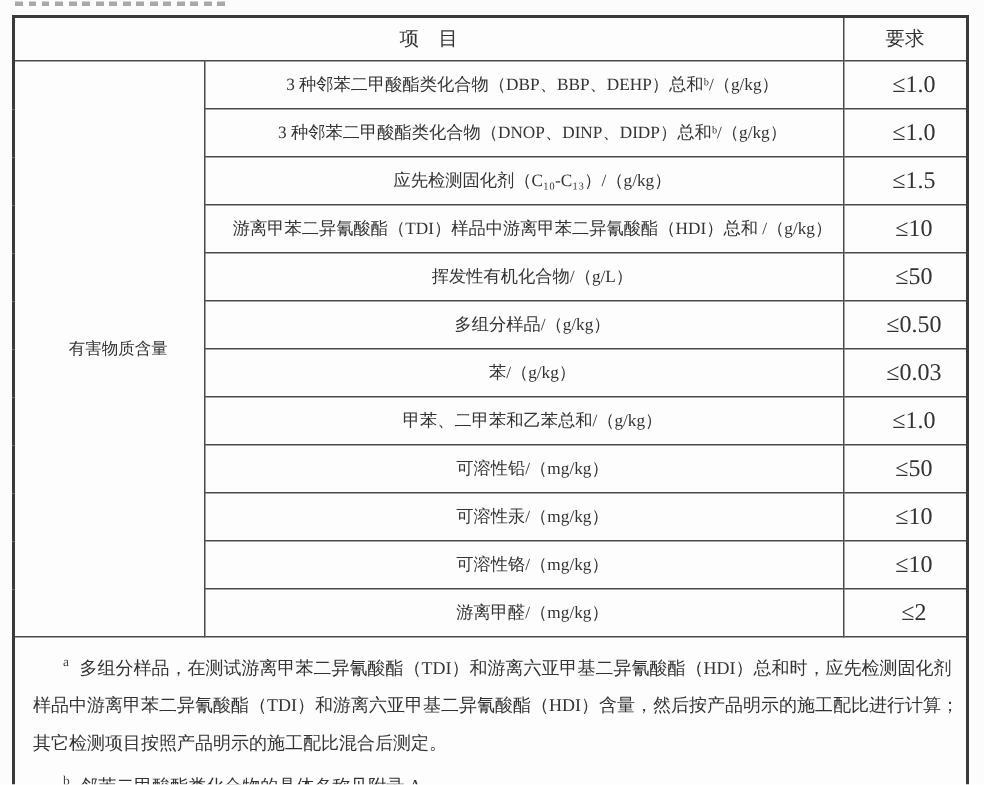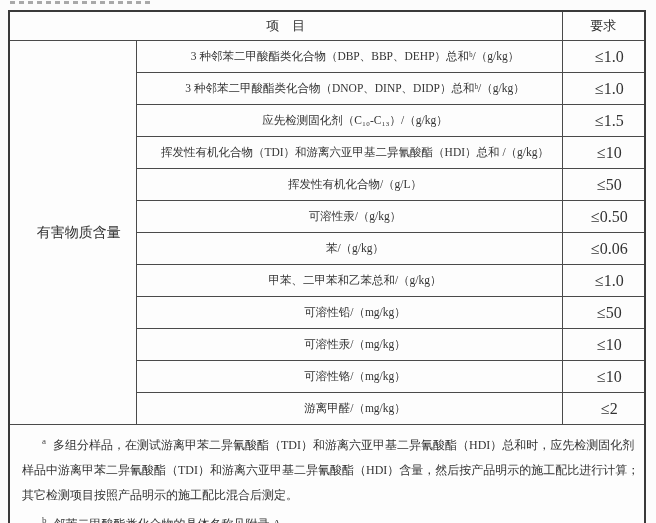--- a/index.html
+++ b/index.html
@@ -33,21 +33,21 @@
     font-size:12px;
     padding:0;
     overflow:hidden;
     white-space:nowrap;
     color:#333333;
   }
   tr.header-row td { height:28px; font-size:13px; }
   tr.data-row td { height:31px;padding-left:12px; }
   td.item-cell { font-size:11.5px; }
   td.req-cell  { font-size:16px; }
-  td.cat-cell  { font-size:14px; }
+  td.cat-cell  { font-size:11px; }
   td.notes-cell {
     height:103px;
     text-align:left;
     vertical-align:top;
     white-space:normal;
     padding:4px 10px 4px 12px;
   }
   .note-line {
     line-height:25px;
     font-size:12px;
@@ -89,34 +89,34 @@
     </tr>
     <tr class="data-row">
       <td class="item-cell">3 种邻苯二甲酸酯类化合物（DNOP、DINP、DIDP）总和ᵇ/（g/kg）</td>
       <td class="req-cell">≤1.0</td>
     </tr>
     <tr class="data-row">
       <td class="item-cell">应先检测固化剂（C₁₀-C₁₃）/（g/kg）</td>
       <td class="req-cell">≤1.5</td>
     </tr>
     <tr class="data-row">
-      <td class="item-cell">挥发性有机化合物（TDI）和游离六亚甲基二异氰酸酯（HDI）总和 /（g/kg）</td>
+      <td class="item-cell">游离甲苯二异氰酸酯（TDI）样品中游离甲苯二异氰酸酯（HDI）总和 /（g/kg）</td>
       <td class="req-cell">≤10</td>
     </tr>
     <tr class="data-row">
       <td class="item-cell">挥发性有机化合物/（g/L）</td>
       <td class="req-cell">≤50</td>
     </tr>
     <tr class="data-row">
-      <td class="item-cell">可溶性汞/（g/kg）</td>
+      <td class="item-cell">多组分样品/（g/kg）</td>
       <td class="req-cell">≤0.50</td>
     </tr>
     <tr class="data-row">
       <td class="item-cell">苯/（g/kg）</td>
-      <td class="req-cell">≤0.06</td>
+      <td class="req-cell">≤0.03</td>
     </tr>
     <tr class="data-row">
       <td class="item-cell">甲苯、二甲苯和乙苯总和/（g/kg）</td>
       <td class="req-cell">≤1.0</td>
     </tr>
     <tr class="data-row">
       <td class="item-cell">可溶性铅/（mg/kg）</td>
       <td class="req-cell">≤50</td>
     </tr>
     <tr class="data-row">

